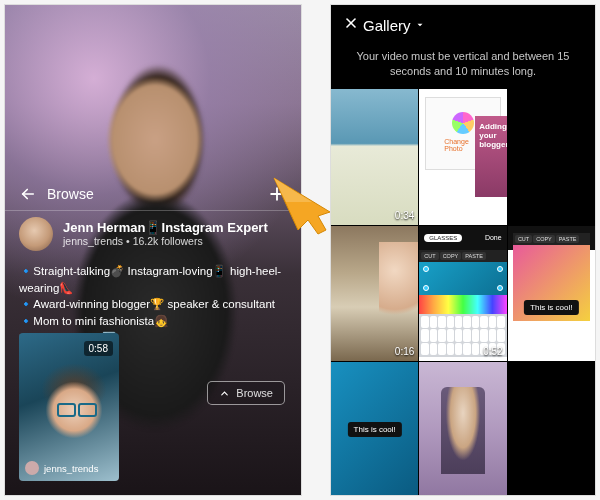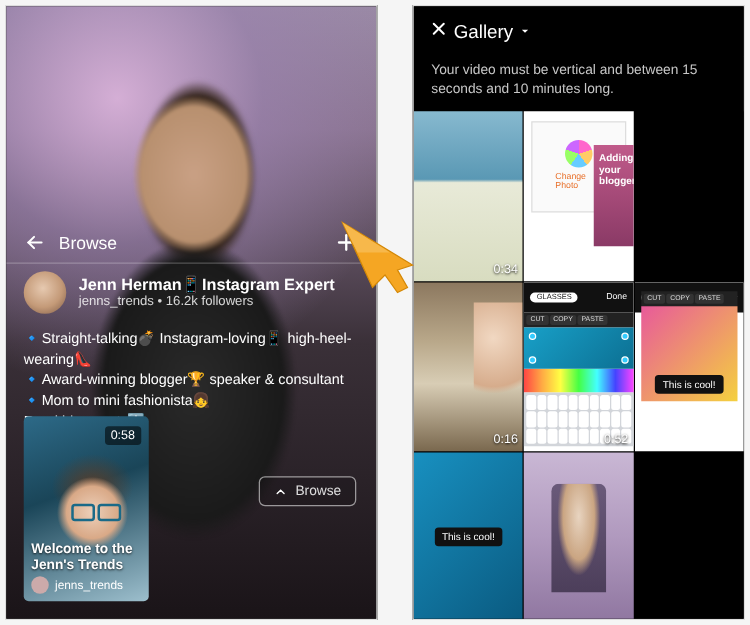--- a/index.html
+++ b/index.html
@@ -104,21 +104,21 @@
     background:rgba(0,0,0,0.15);
   }
 
   
   .r-header{
     height:40px; display:flex; align-items:center; gap:4px;
     padding:0 12px; color:#fff; background:#000;
   }
   .r-title{ font-size:15px; display:flex; align-items:center; gap:4px;}
   .r-hint{
-    padding:4px 14px 10px; color:#c7c7c7; font-size:11px; line-height:1.35;
+    padding:4px 14px 10px; color:#c7c7c7; font-size:11px; text-align:center; line-height:1.35;
     background:#000;
   }
   .grid{
     display:grid; grid-template-columns: repeat(3, 1fr);
     gap:1px; background:#000;
   }
   .cell{
     position:relative; aspect-ratio: 9/14; overflow:hidden;
   }
   .cell .dur{
@@ -216,21 +216,20 @@
     <span class="l">🔹Straight-talking💣 Instagram-loving📱 high-heel-wearing👠</span>
     <span class="l">🔹Award-winning blogger🏆 speaker &amp; consultant</span>
     <span class="l">🔹Mom to mini fashionista👧</span>
     <span class="l">Read blog posts⬇️</span>
   </div>
 
   <div class="vidcard">
     <div class="face"></div>
     <div class="glasses"></div>
     <div class="dur-badge">0:58</div>
-    <div class="vidtitle">Welcome to the Jenn's Trends</div>
     <div class="viduser">
       <div class="mini-ava"></div>
       <span>jenns_trends</span>
     </div>
   </div>
 
   <div class="browse-chip">
     <svg width="11" height="11" viewBox="0 0 24 24" fill="none" stroke="#fff" stroke-width="2.4" stroke-linecap="round">
         <path d="M12 3l9 18H3z" opacity="0.0"></path>
         <path d="M6 15l6-6 6 6"></path>

